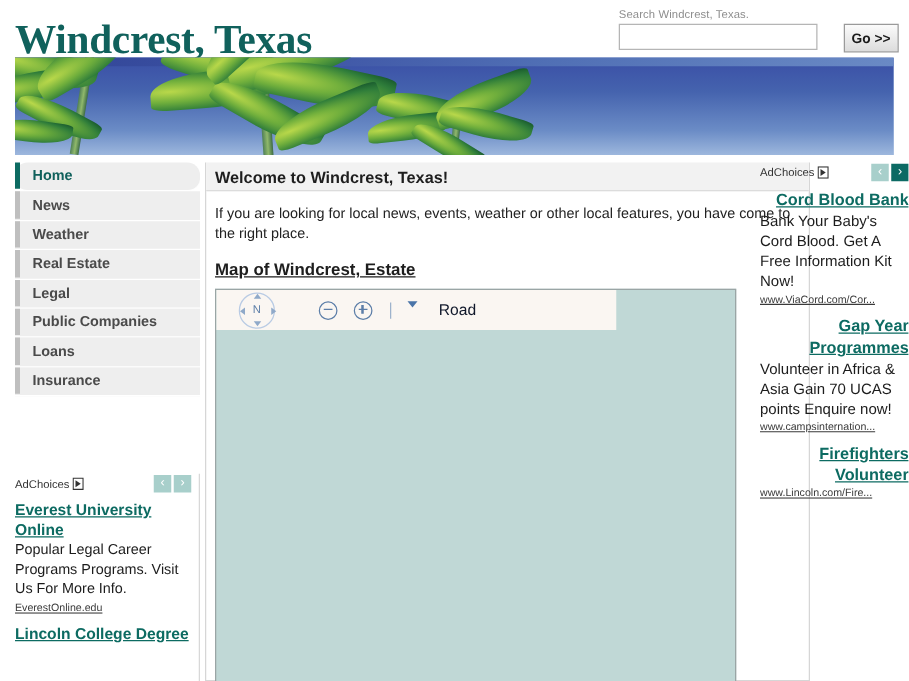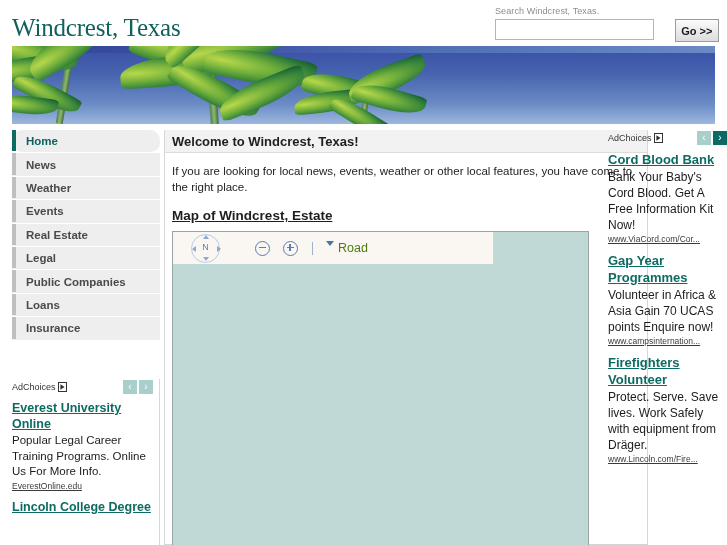--- a/index.html
+++ b/index.html
@@ -16,21 +16,21 @@
     background: #ffffff;
   }
 
   
   #header {
     position: absolute; left: 0; top: 0; width: 727px; height: 44px;
   }
   #site-title {
     position: absolute; left: 12px; top: 14px;
     font-family: "Liberation Serif", serif;
-    font-size: 25px; font-weight: normal;
+    font-size: 33px; font-weight: bold;
     color: #10615c;
     letter-spacing: -0.2px;
     white-space: nowrap;
     text-align: center;
   }
   #search-area {
     position: absolute; right: 8px; top: 6px; width: 224px;
   }
   #search-label {
     font-size: 9px; color: #8d8d8d; margin-bottom: 3px;
@@ -205,35 +205,35 @@
     width: 7px; height: 1.7px; background: #5c7ea8;
   }
   .zoombtn.plus::after {
     content: ""; position: absolute; left: 5.2px; top: 2.5px;
     width: 1.7px; height: 7px; background: #5c7ea8;
   }
   #zoom-out { margin-left: 32px; }
   #zoom-in { margin-left: 13px; }
   .tdivider { width: 1px; height: 13px; background: #9db2cc; margin-left: 14px; }
   #map-style {
-    margin-left: 13px; font-size: 12.5px; color: #4d7c0f;
-    display: flex; align-items: flex-start; gap: 4px; cursor: pointer;
+    margin-left: 13px; font-size: 12.5px; color: #0f172a;
+    display: flex; align-items: flex-start; gap: 17px; cursor: pointer;
   }
   #map-style .caret {
     width: 0; height: 0;
     border-left: 4px solid transparent; border-right: 4px solid transparent;
     border-top: 5px solid #4a74a8;
   }
 
   
   #rightcol {
     position: absolute; left: 608px; top: 0; width: 119px;
     height: 415px; overflow: hidden;
   }
-  #rightcol .ad-title { font-size: 13px; line-height: 17px; }
+  #rightcol .ad-title { font-size: 13px; line-height: 17px; text-align: right; }
   #rightcol .ad-body { font-size: 12px; line-height: 16px; }
 </style>
 </head>
 <body>
 
 <div id="page">
 
   <div id="header">
     <div id="site-title">Windcrest, Texas</div>
 
@@ -284,23 +284,20 @@
 
     <div id="leftcol">
       <div class="nav-item active">
         <span>Home</span>
       </div>
       <div class="nav-item">
         <span>News</span>
       </div>
       <div class="nav-item">
         <span>Weather</span>
-      </div>
-      <div class="nav-item">
-        <span>Events</span>
       </div>
       <div class="nav-item">
         <span>Real Estate</span>
       </div>
       <div class="nav-item">
         <span>Legal</span>
       </div>
       <div class="nav-item">
         <span>Public Companies</span>
       </div>
@@ -324,21 +321,21 @@
           </span>
         </span>
         <span class="arrows">
           <span class="arrow-btn">‹</span>
           <span class="arrow-btn">›</span>
         </span>
       </div>
 
       <div class="ad-block">
         <a class="ad-title">Everest University Online</a>
-        <div class="ad-body">Popular Legal Career Training Programs. Online Us For More Info.</div>
+        <div class="ad-body">Popular Legal Career Programs Programs. Visit Us For More Info.</div>
         <a class="ad-url">EverestOnline.edu</a>
       </div>
 
       <div class="ad-block">
         <a class="ad-title">Lincoln College Degree</a>
       </div>
     </div>
 
     <div id="main">
       <div id="main-head">Welcome to Windcrest, Texas!</div>
@@ -393,19 +390,18 @@
       </div>
 
       <div class="ad-block">
         <a class="ad-title">Gap Year Programmes</a>
         <div class="ad-body">Volunteer in Africa &amp; Asia Gain 70 UCAS points Enquire now!</div>
         <a class="ad-url">www.campsinternation...</a>
       </div>
 
       <div class="ad-block">
         <a class="ad-title">Firefighters Volunteer</a>
-        <div class="ad-body">Protect. Serve. Save lives. Work Safely with equipment from Dräger.</div>
         <a class="ad-url">www.Lincoln.com/Fire...</a>
       </div>
     </div>
 
   </div>
 </div>
 
 </body></html>

